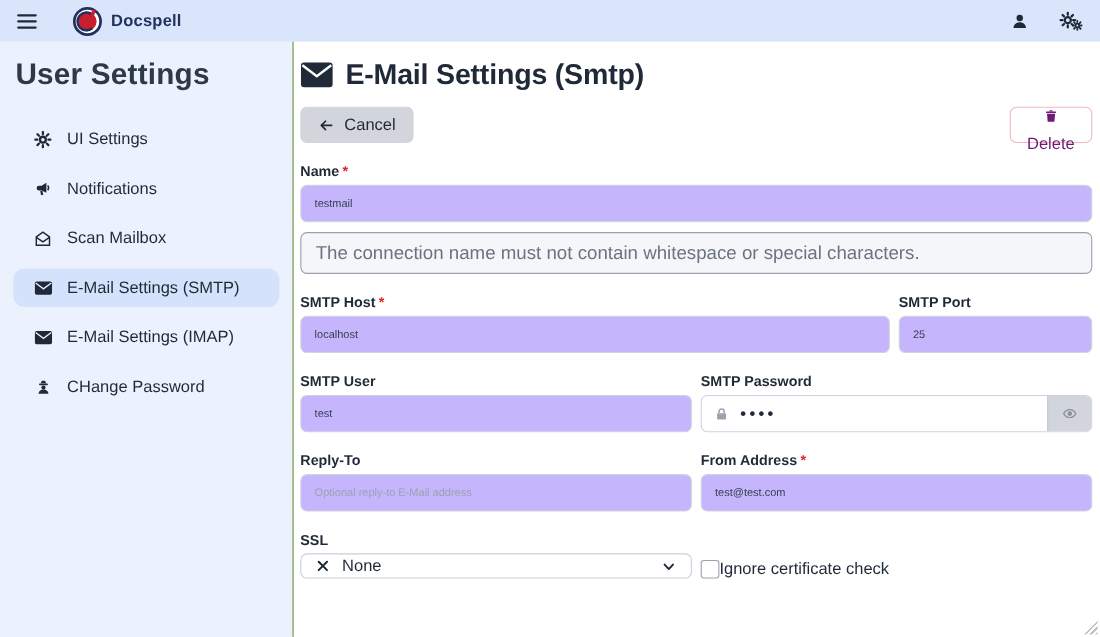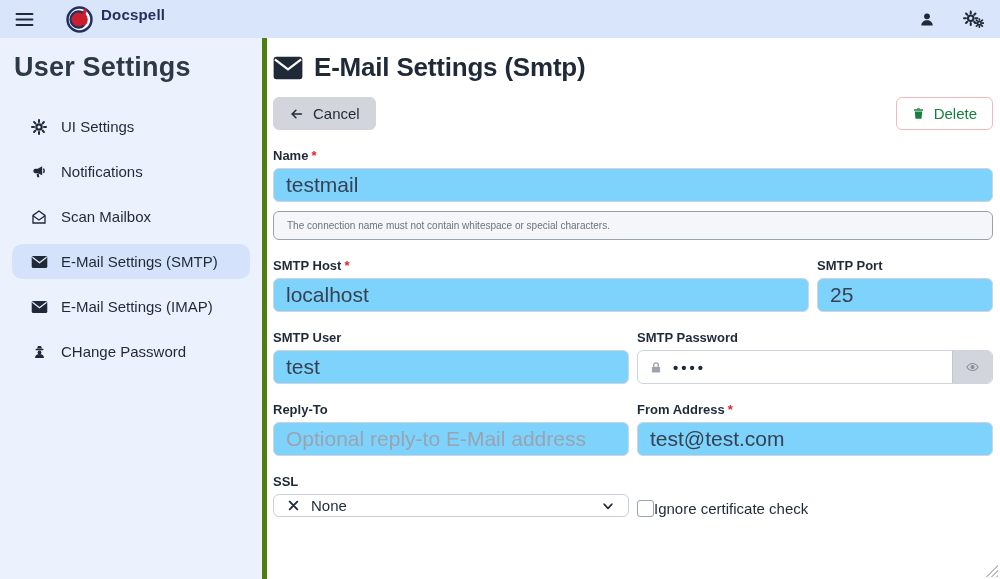--- a/index.html
+++ b/index.html
@@ -5,61 +5,61 @@
   * { margin:0; padding:0; box-sizing:border-box; }
   html,body { width:1000px; height:579px; overflow:hidden; background:#fff;
               font-family:"Liberation Sans", sans-serif; }
   .app { width:1000px; height:579px; display:flex; flex-direction:column; }
 
   
   .topbar { height:38px; flex:0 0 38px; background:#d8e5fa; display:flex; align-items:center;
             padding:0 16px 0 10px; }
   .menu-btn { width:28px; height:28px; display:flex; align-items:center; justify-content:center;
               color:#1f2937; cursor:pointer; }
-  .brand { display:flex; align-items:flex-start; gap:8px; margin-left:28px; cursor:pointer; }
+  .brand { display:flex; align-items:center; gap:8px; margin-left:28px; cursor:pointer; }
   .brand-name { font-size:15px; font-weight:bold; color:#23305e; letter-spacing:.2px; }
   .topbar-right { margin-left:auto; display:flex; align-items:center; gap:28px; color:#1f2937; }
   .tb-icon { display:flex; align-items:center; cursor:pointer; }
 
   
   .shell { flex:1; display:flex; min-height:0; }
 
   
-  .sidebar { width:267px; flex:0 0 267px; background:#ecf2fd; border-right:5px solid #4d7c0f;
+  .sidebar { width:267px; flex:0 0 267px; background:#ecf2fd; border-right:1px solid #4d7c0f;
              padding-top:14px; }
   .side-title { font-size:27px; font-weight:bold; color:#2e3947; padding:0 14px; letter-spacing:.2px; }
   .side-list { margin-top:26px; }
   .side-item { margin:0 12px 10px 12px; padding:9px 8px 9px 18px; border-radius:10px;
                display:flex; align-items:center; gap:13px; color:#1f2937; font-size:15px;
                cursor:pointer; }
   .side-item.active { background:#d4e3fb; }
   .s-icon { width:18px; display:flex; justify-content:center; color:#1f2937; flex:0 0 18px; }
 
   
   .main { flex:1; background:#fff; padding:12px 7px 0 6px; position:relative; min-width:0; }
   .page-head { display:flex; align-items:center; gap:11px; color:#1f2937; margin-top:2px; }
   .page-title { font-size:26px; font-weight:bold; letter-spacing:-.2px; }
 
   .toolbar { display:flex; align-items:center; gap:4px; margin-top:14px; }
   .btn { height:33px; border-radius:6px; border:1px solid transparent; display:inline-flex;
          align-items:center; gap:9px; padding:0 15px; font-size:15px;
          font-family:"Liberation Sans",sans-serif; cursor:pointer; }
   .btn-primary { background:#3b82f6; color:#fff; border-color:#3b82f6; }
   .btn-secondary { background:#d2d6dc; color:#1f2937; border-color:#d2d6dc; }
-  .btn-danger { background:#fff; color:#15803d; border-color:#f3b9bc; margin-left:auto; }
+  .btn-danger { background:#fff; color:#701a75; border-color:#f3b9bc; margin-left:auto;flex-direction:column; }
 
   .form { margin-top:18px; }
   .f-label { display:block; font-size:13px; font-weight:bold; color:#1f2937; margin-bottom:5px; }
   .req { color:#dc2626; margin-left:3px; }
   .text-input { width:100%; height:34px; border:1px solid #d0d5dd; border-radius:6px;
-                padding:0 12px; font-size:21px; color:#374151; background:#7dd3fc; outline:none;
+                padding:0 12px; font-size:10px; color:#374151; background:#c4b5fd; outline:none;
                 font-family:"Liberation Sans",sans-serif; }
   .text-input::placeholder { color:#9aa3af; }
   .note { margin-top:9px; border:1px solid #98a1ae; background:#f4f6f9; border-radius:6px;
-          padding:8px 13px; color:#6b7280; font-size:10px; }
+          padding:8px 13px; color:#6b7280; font-size:17px; }
   .row { display:flex; gap:8px; margin-top:18px;align-items:flex-end; }
   .col-75 { width:calc(75% - 4px); } .col-25 { width:calc(25% - 4px); }
   .col-50 { width:calc(50% - 4px); }
 
   .pw-group { display:flex; align-items:center; height:34px; border:1px solid #d0d5dd;
               border-radius:6px; background:#fff; overflow:hidden; }
   .pw-lock { padding:0 4px 0 11px; color:#9ca3af; display:flex; }
   .pw-input { flex:1; min-width:0; border:none; outline:none; font-size:15px; font-weight:bold;
               letter-spacing:3px; color:#1f2937; padding:0 6px;
               font-family:"Liberation Sans",sans-serif; }

